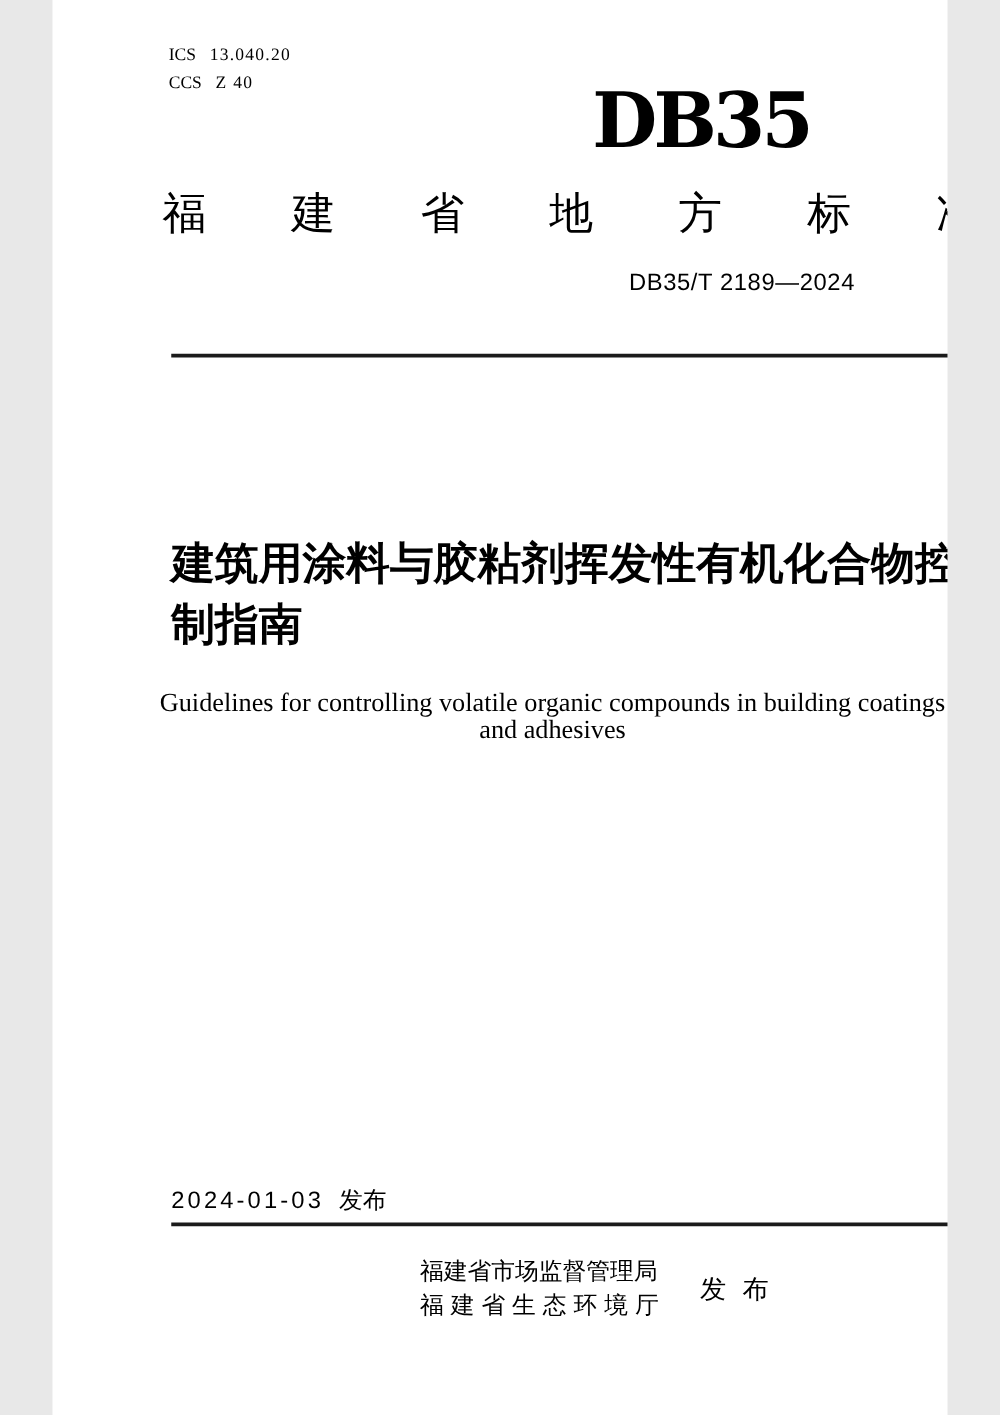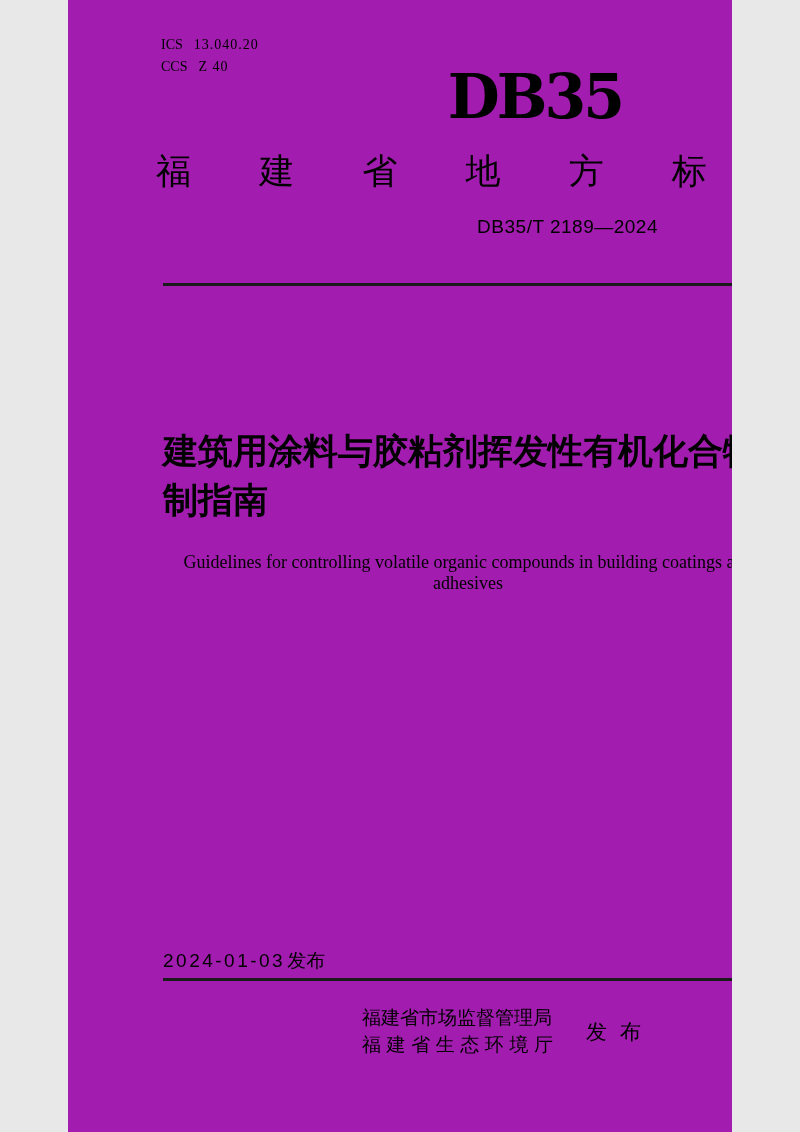--- a/index.html
+++ b/index.html
@@ -1,21 +1,21 @@
 <!DOCTYPE html>
 <html><head>
 <meta charset="utf-8">
 <style>
   html, body { margin: 0; padding: 0; background: #e8e8e8; }
   .page {
     position: relative;
-    width: 664px;
+    width: 716px;
     height: 1132px;
     margin: 0 auto;
-    background: #a21caf;
+    background: #ffffff;
     color: #000000;
     font-family: "Liberation Sans", "DejaVu Sans", sans-serif;
     overflow: hidden;
   }
 
   
   .ics-block {
     position: absolute;
     left: 93px;
     top: 34px;
@@ -82,38 +82,38 @@
     text-align: left;
     word-break: break-all;
   }
 
   .title-en {
     position: absolute;
     left: 80px;
     top: 552px;
     width: 640px;
     font-family: "Liberation Serif", "DejaVu Serif", serif;
-    font-size: 18px;
+    font-size: 21px;
     line-height: 21px;
     text-align: center;
   }
 
   .date-row {
     position: absolute;
     left: 95px;
     top: 949px;
     width: 649px;
     display: flex;
     justify-content: space-between;
     font-size: 19px;
     line-height: 24px;
     white-space: nowrap;
   }
   .date { letter-spacing: 2.5px; }
-  .date-label { margin-left: 2px; text-align: right; }
+  .date-label { margin-left: 12px; text-align: right; }
 
   .publisher-row {
     position: absolute;
     left: 95px;
     top: 1004px;
     width: 649px;
     display: flex;
     justify-content: center;
     align-items: center;
     gap: 33px;

